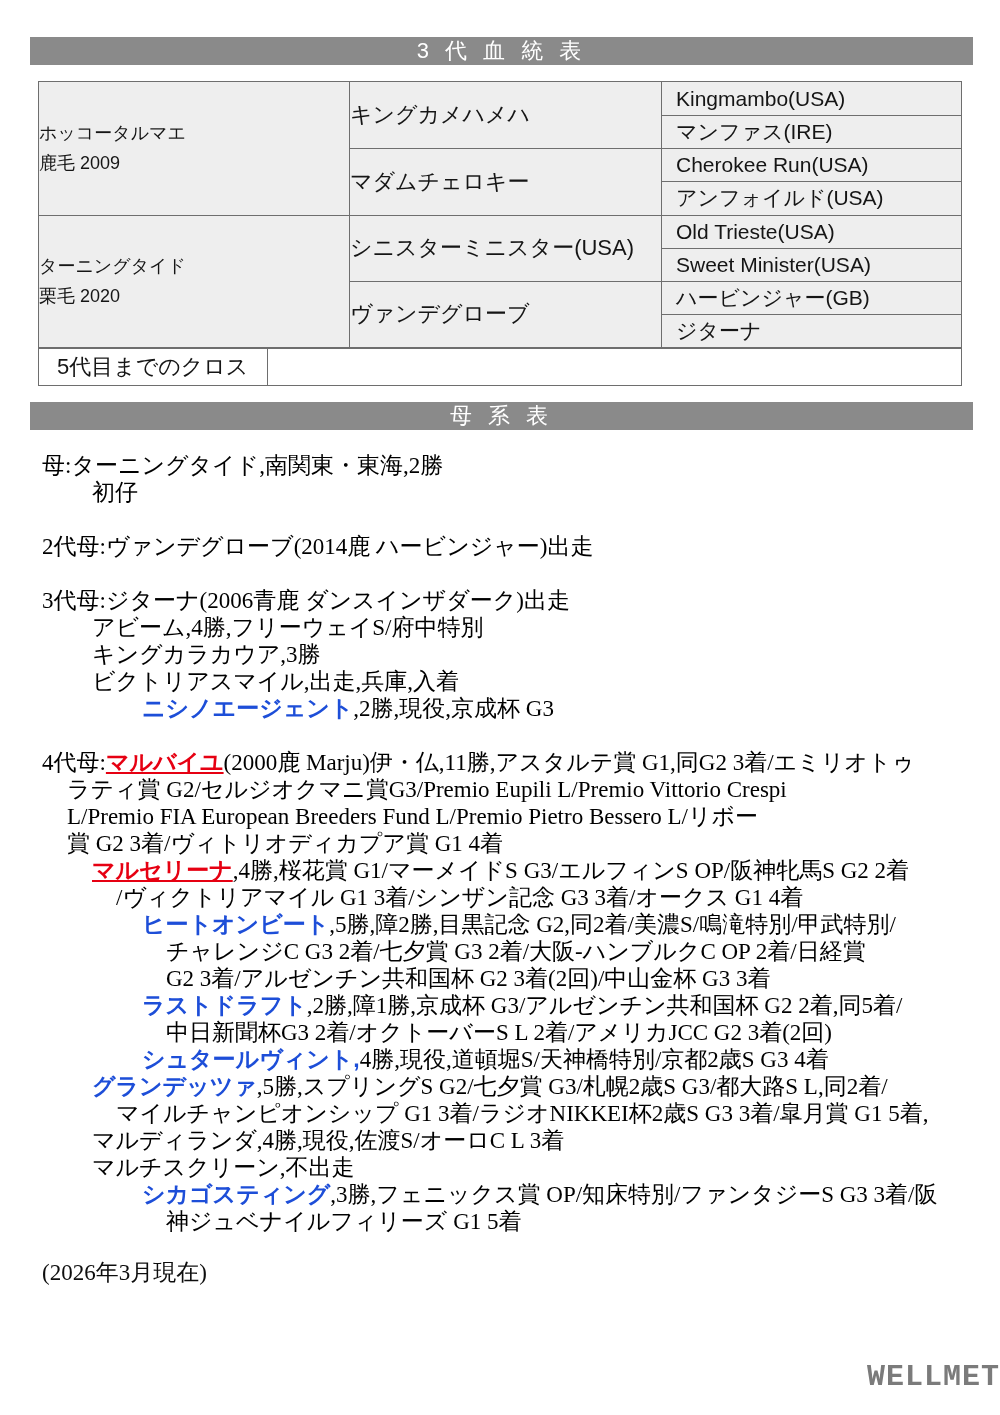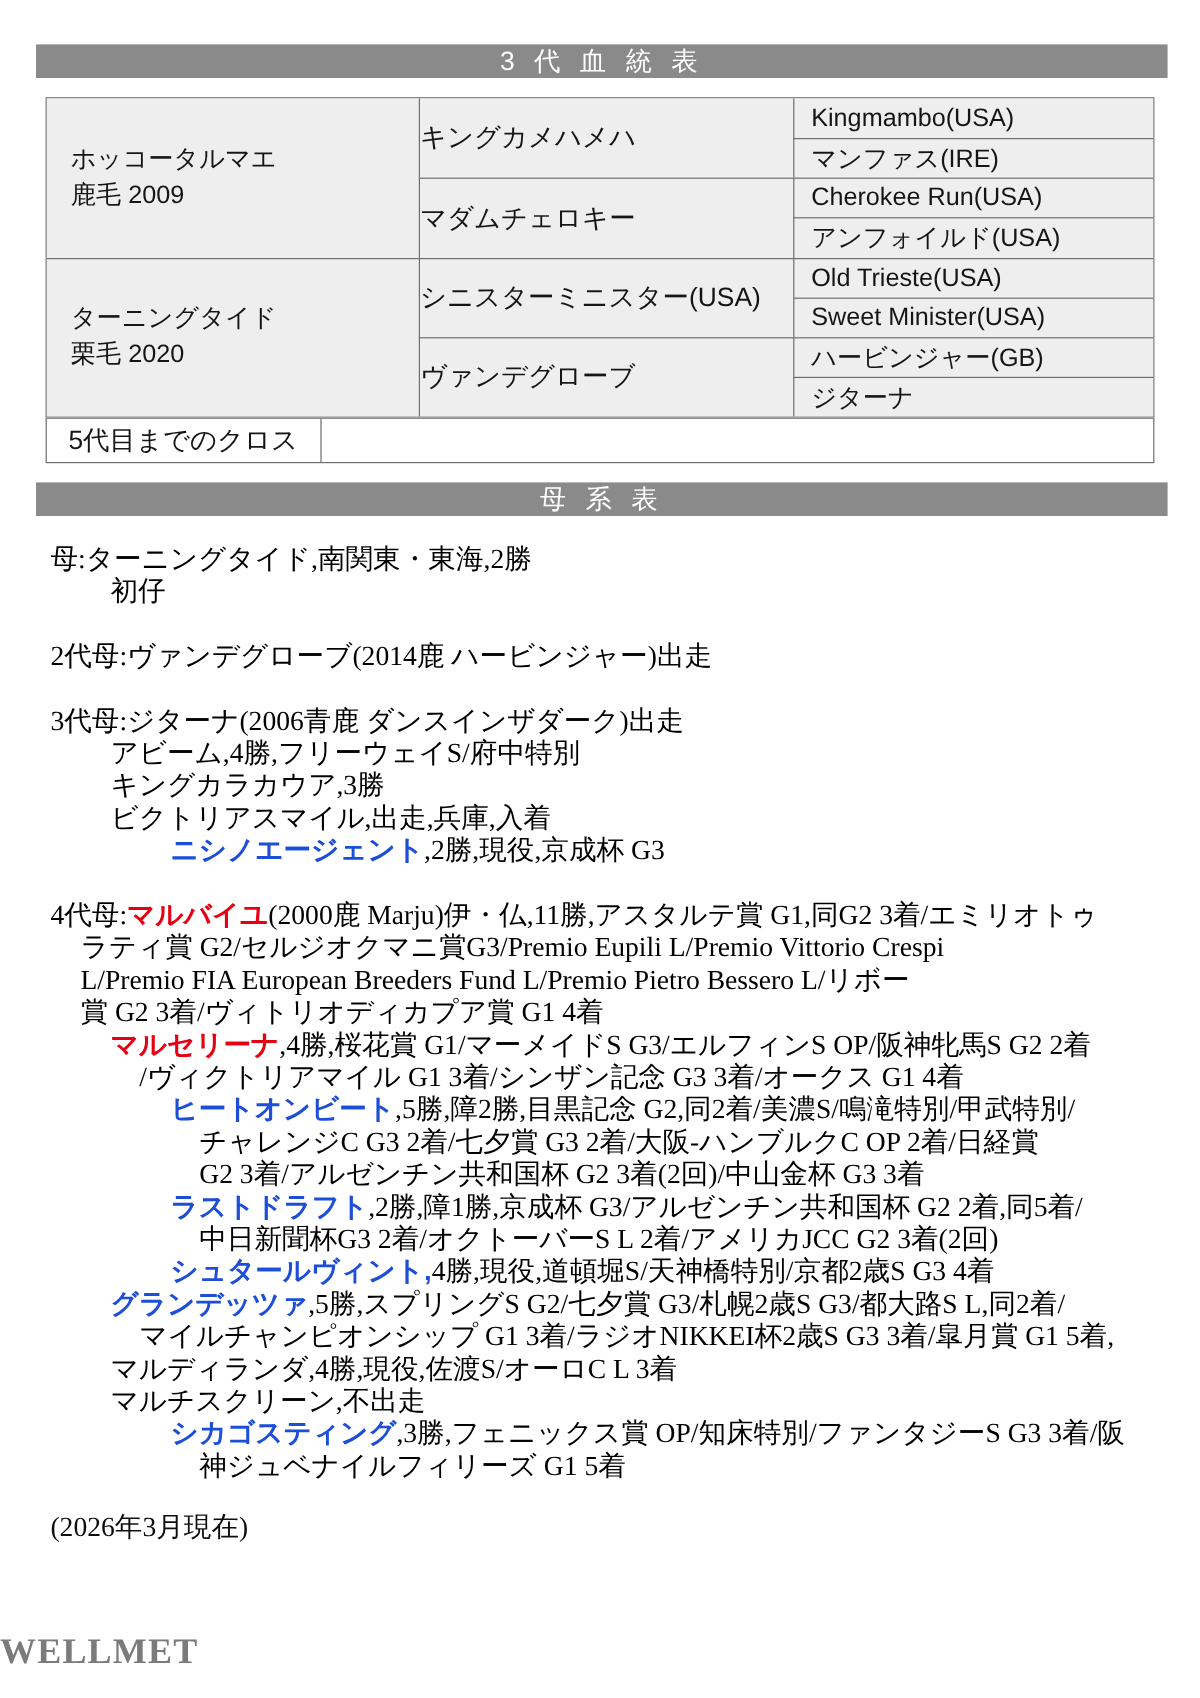--- a/index.html
+++ b/index.html
@@ -23,21 +23,21 @@
   
   .ptable{
     position:absolute;left:38px;top:81px;width:924px;height:267px;
     border:1px solid var(--border);display:grid;
     grid-template-columns:310px 312px 300px;grid-template-rows:repeat(8,1fr);
     background:var(--cell);font-family:"Liberation Sans", sans-serif;color:#151515;
   }
   .cell{display:flex;flex-direction:column;justify-content:center;background:var(--cell);}
   .bl{border-left:1px solid var(--border);}
   .bt{border-top:1px solid var(--border);}
-  .c-parent{grid-column:1;padding-left:20px;font-size:21px;line-height:30px;}
+  .c-parent{grid-column:1;font-size:18px;line-height:30px;}
   .c-mid{grid-column:2;font-size:22px;}
   .c-g3{grid-column:3;padding-left:14px;font-size:21px;}
   .r1-3{grid-row:1/3}.r3-5{grid-row:3/5}.r5-7{grid-row:5/7}.r7-9{grid-row:7/9}
   .r1-5{grid-row:1/5}.g3r1{grid-row:1}.g3r2{grid-row:2}.g3r3{grid-row:3}.g3r4{grid-row:4}
   .g3r5{grid-row:5}.g3r6{grid-row:6}.g3r7{grid-row:7}.g3r8{grid-row:8}
   
   .crossrow{
     position:absolute;left:38px;top:348px;width:924px;height:38px;background:#ffffff;
     border:1px solid var(--border);display:flex;font-family:"Liberation Sans", sans-serif;
   }
@@ -47,25 +47,25 @@
   }
   .crossvalue{flex:1;display:flex;align-items:center;padding-left:16px;font-size:21px;}
   
   #damline-body{position:absolute;left:0;top:452px;width:824px;}
   .dl-line{height:27px;line-height:27px;font-size:23px;white-space:nowrap;}
   .lv-0{margin-left:42px;}  .lv-0c{margin-left:67px;}
   .lv-1{margin-left:92px;}  .lv-1c{margin-left:116px;}
   .lv-2{margin-left:142px;} .lv-2c{margin-left:166px;}
   .seg-n{font-family:"Liberation Serif", serif;color:#000;}
   .seg-b{font-family:"Liberation Sans", sans-serif;font-weight:bold;color:#1d4ed8;}
-  .seg-r{font-family:"Liberation Sans", sans-serif;font-weight:bold;color:var(--red);}
+  .seg-r{font-family:"Liberation Sans", sans-serif;font-weight:bold;color:var(--red);text-decoration:underline;}
   .asof{position:absolute;left:42px;top:1259px;font-size:23px;line-height:27px;}
   .logo{
-    position:absolute;left:0;right:0;top:1360px;text-align:left;
-    font-family:Liberation Serif, serif;font-weight:bold;font-size:30px;
+    position:absolute;left:0;right:0;top:1360px;text-align:right;
+    font-family:Liberation Mono, monospace;font-weight:bold;font-size:30px;
     letter-spacing:1px;color:var(--logo);
   }
 </style>
 </head>
 <body>
 
 <div class="page">
 
   <div class="bar bar1">3 代 血 統 表</div>
 

